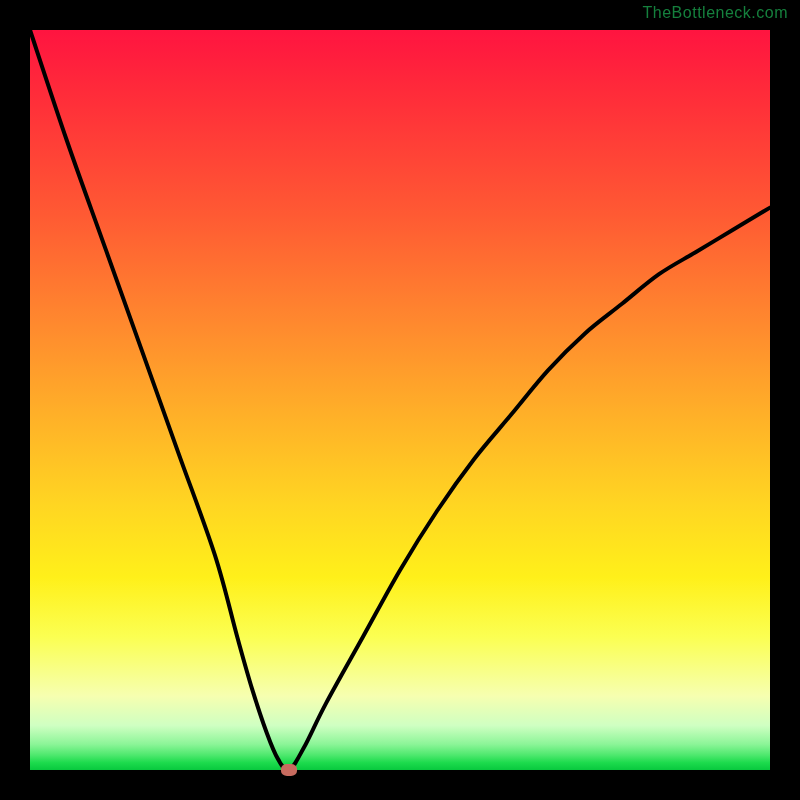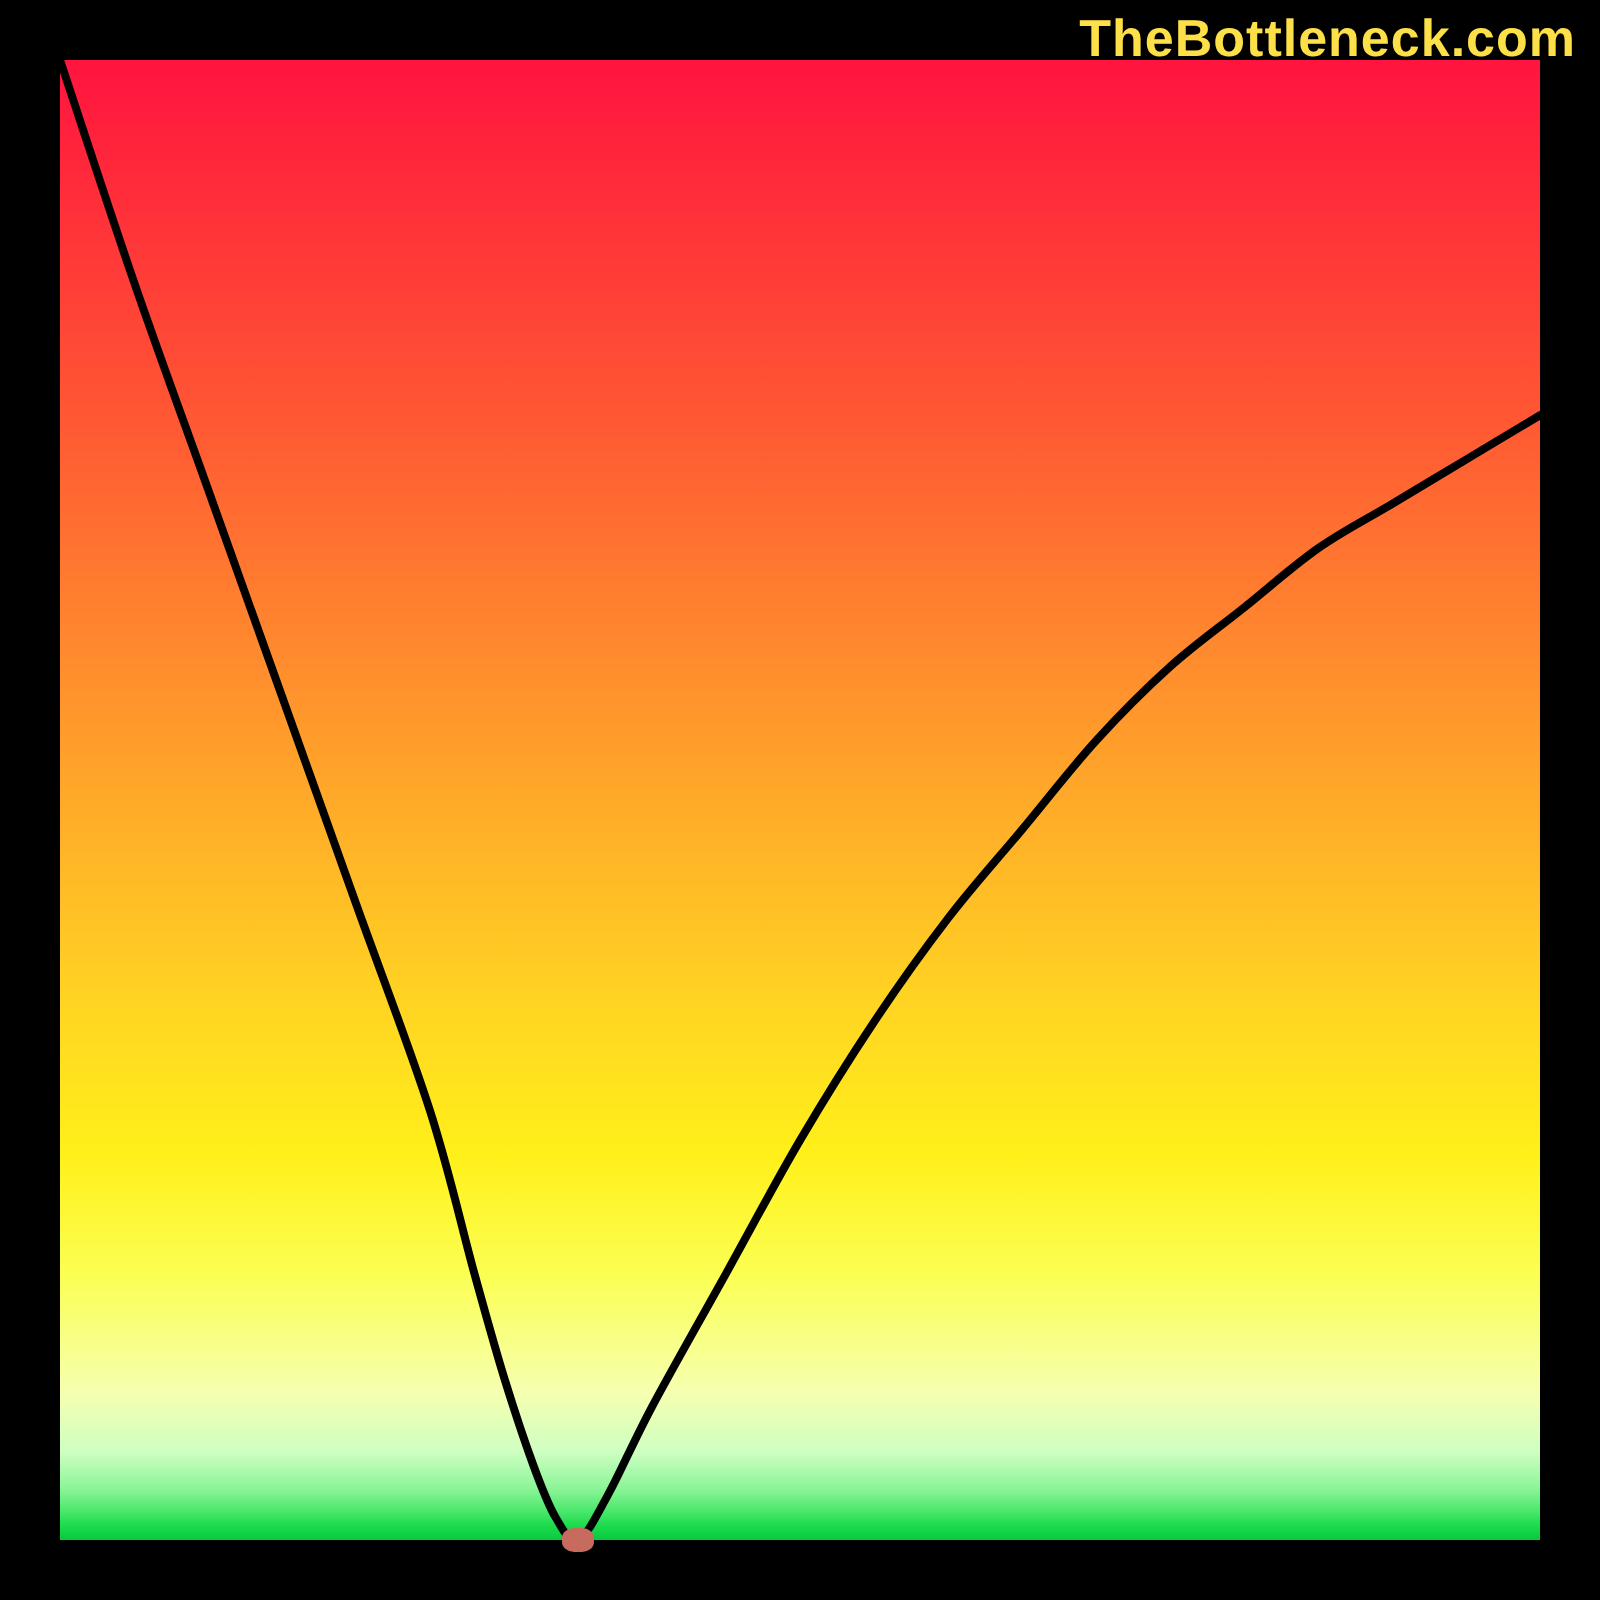--- a/index.html
+++ b/index.html
@@ -14,23 +14,23 @@
   .frame {
     position: relative;
     width: 800px;
     height: 800px;
     background: #000000;
   }
   .watermark {
     position: absolute;
     top: 4px;
     right: 12px;
-    color: #fde047;
-    font-size: 26px;
-    font-weight: 700;
+    color: #15803d;
+    font-size: 16px;
+    font-weight: 400;
     letter-spacing: 0.5px;
     user-select: none;
   }
   .plot-area {
     position: absolute;
     left: 30px;
     top: 30px;
     width: 740px;
     height: 740px;
     

